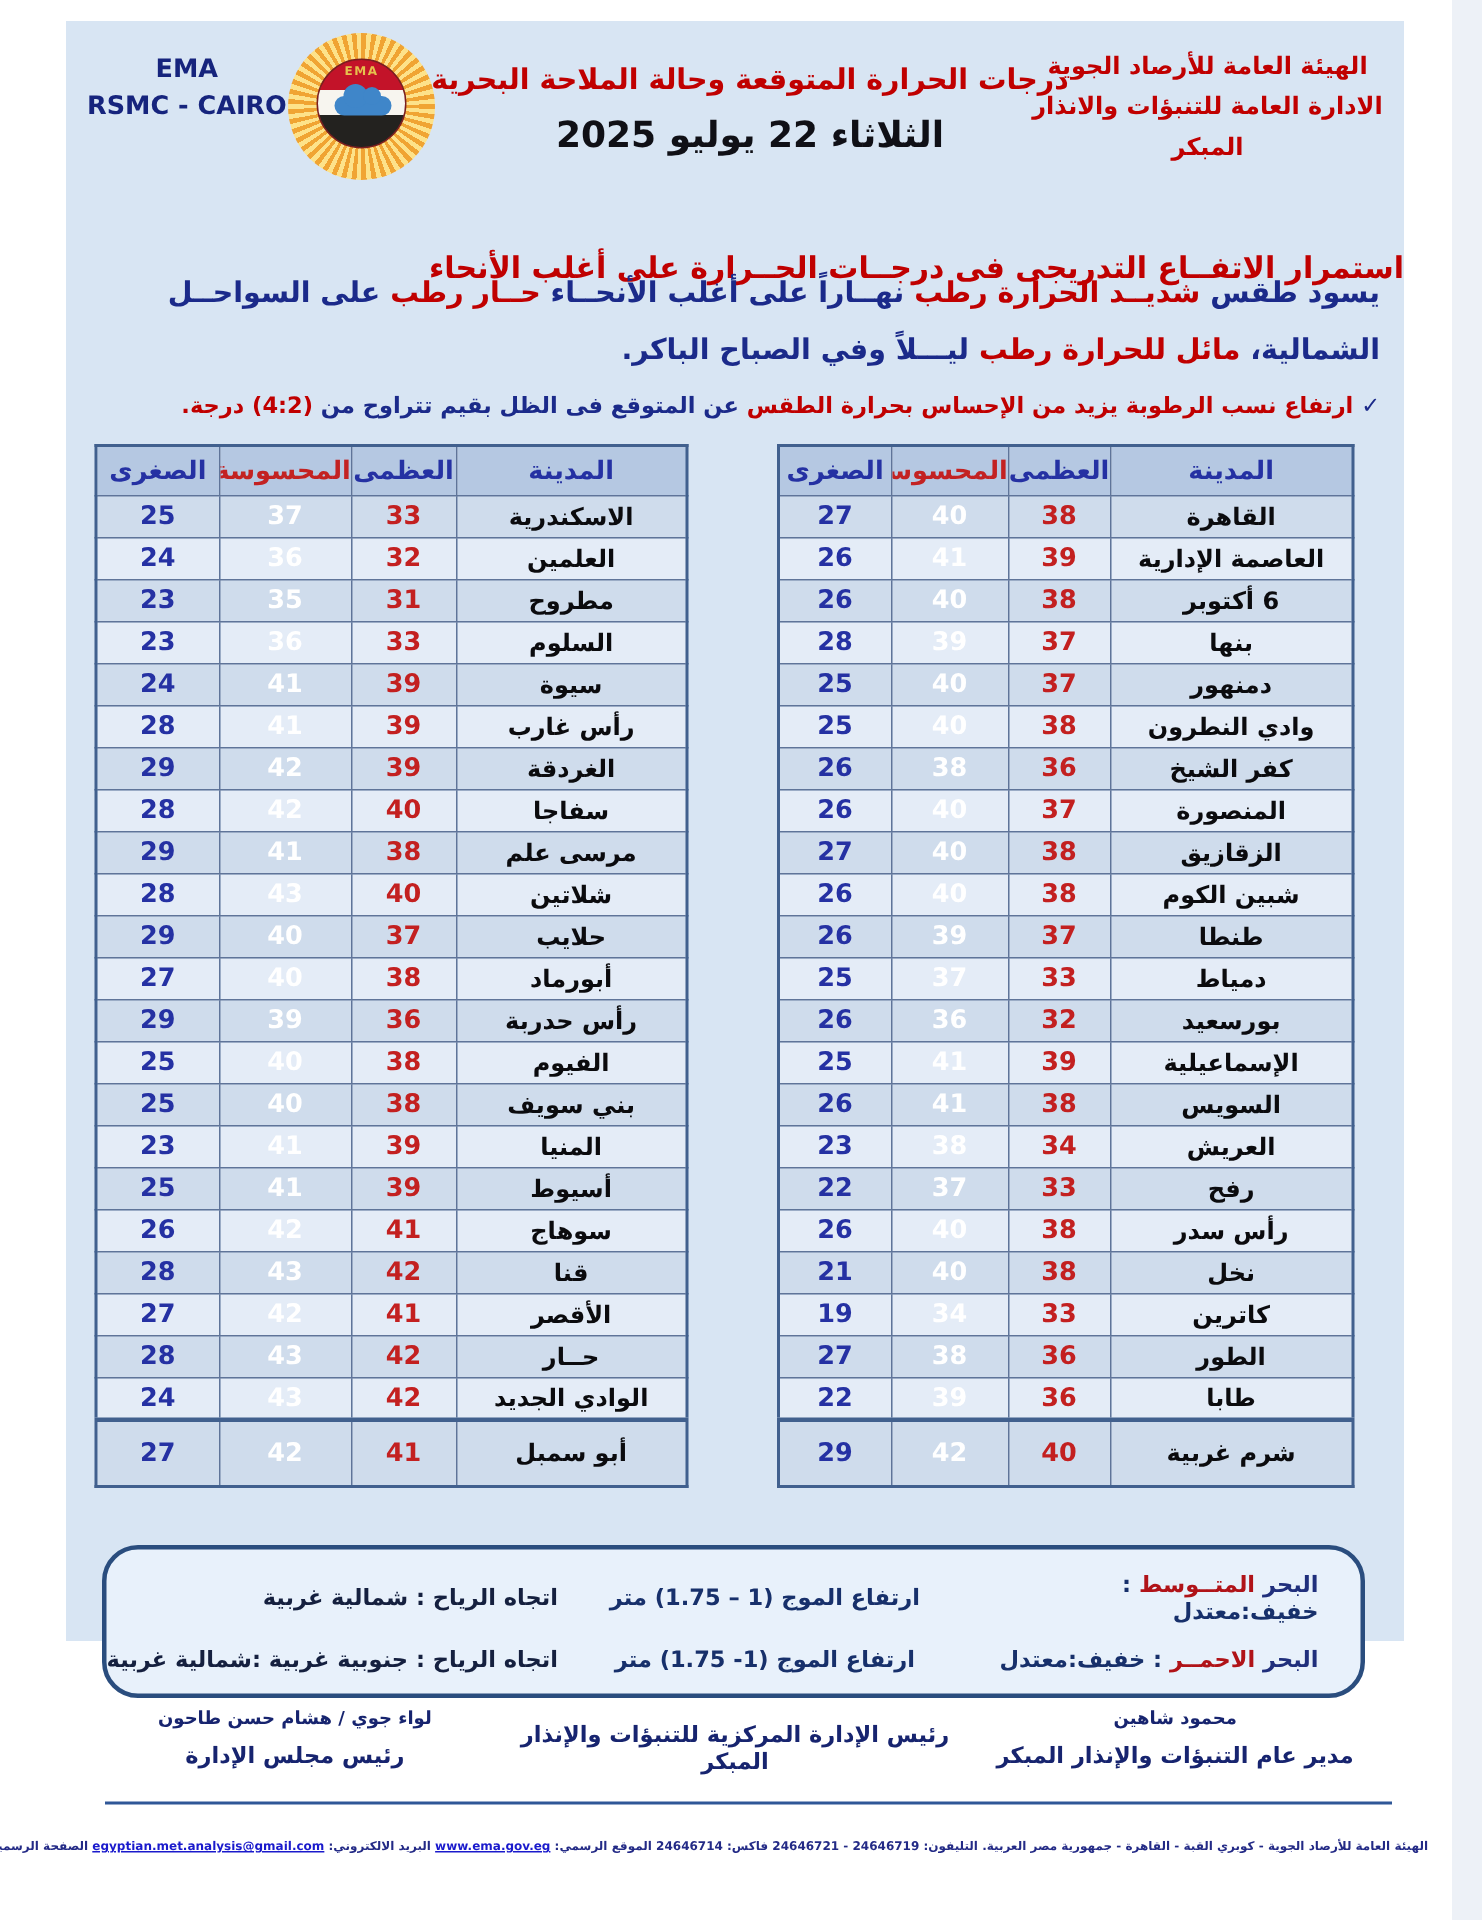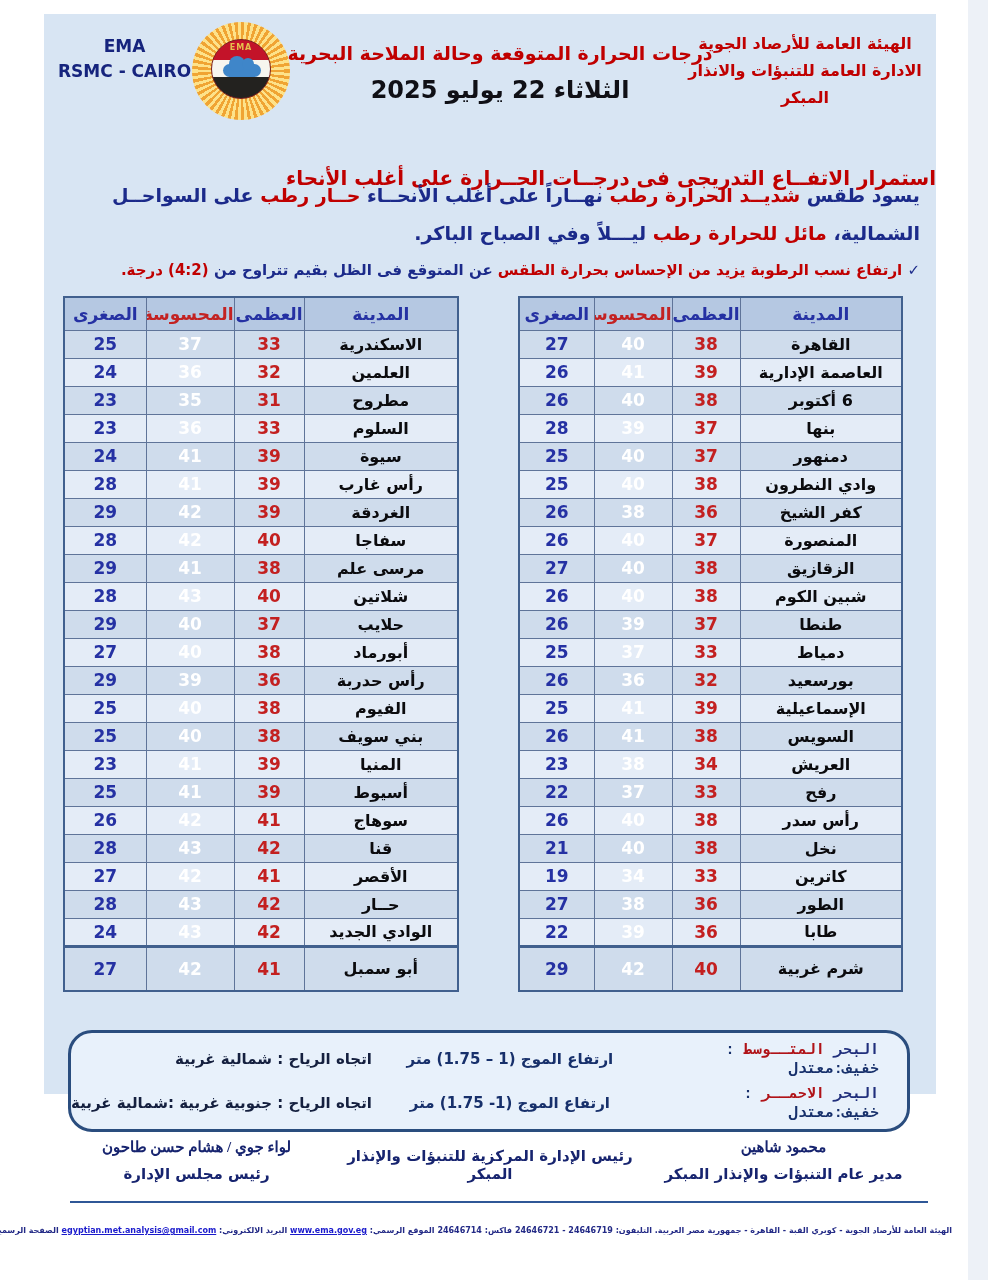--- a/index.html
+++ b/index.html
@@ -66,30 +66,30 @@
   #table-east col.co-city { width:162px; } #table-east col.co-max { width:68px; }
   #table-east col.co-feels { width:78px; } #table-east col.co-min { width:75px; }
   #table-west col.co-city { width:154px; } #table-west col.co-max { width:70px; }
   #table-west col.co-feels { width:88px; } #table-west col.co-min { width:82px; }
   
   .marine { position:absolute; top:1016px; left:24px; right:26px; height:102px;
     background:#e8f1fb; border:3px solid #2a4d7e; border-radius:24px;
     direction:rtl; display:flex; flex-direction:column; justify-content:space-evenly;
     font-weight:bold; font-size:15px; color:#17306b; }
   .marine-row { display:flex; align-items:center; }
-  .m-sea  { width:31%; padding-right:28px;font-family:Liberation Mono, monospace; }
+  .m-sea  { width:31%; padding-right:28px; }
   .m-wave { width:33%; text-align:center; }
   .m-wind { width:36%; text-align:right; color:#15203f; }
   .sea-a { color:#202f7c; } .sea-b { color:#b01318; } .m-state { color:#17306b; }
   
   .sigs { position:absolute; top:1124px; left:8px; right:8px; direction:rtl;
     display:flex; justify-content:space-between; text-align:center;
     color:#17246f; font-weight:bold; }
   .sig { width:33%; }
-  .sig-name { font-size:15px;font-family:Liberation Serif, serif; }
+  .sig-name { font-size:12px; }
   .sig-title { font-size:15px; margin-top:9px; }
   .sep { position:absolute; top:1187px; left:26px; right:8px; height:2px; background:#2f5797; }
   
   .tiny { position:absolute; top:1226px; left:36px; right:36px; direction:rtl;
     text-align:center; font-size:8px; color:#232a86; font-weight:bold; white-space:nowrap; }
   .tiny .link { color:#1a1acc; text-decoration:underline; }
 </style>
 </head>
 <body>
 

